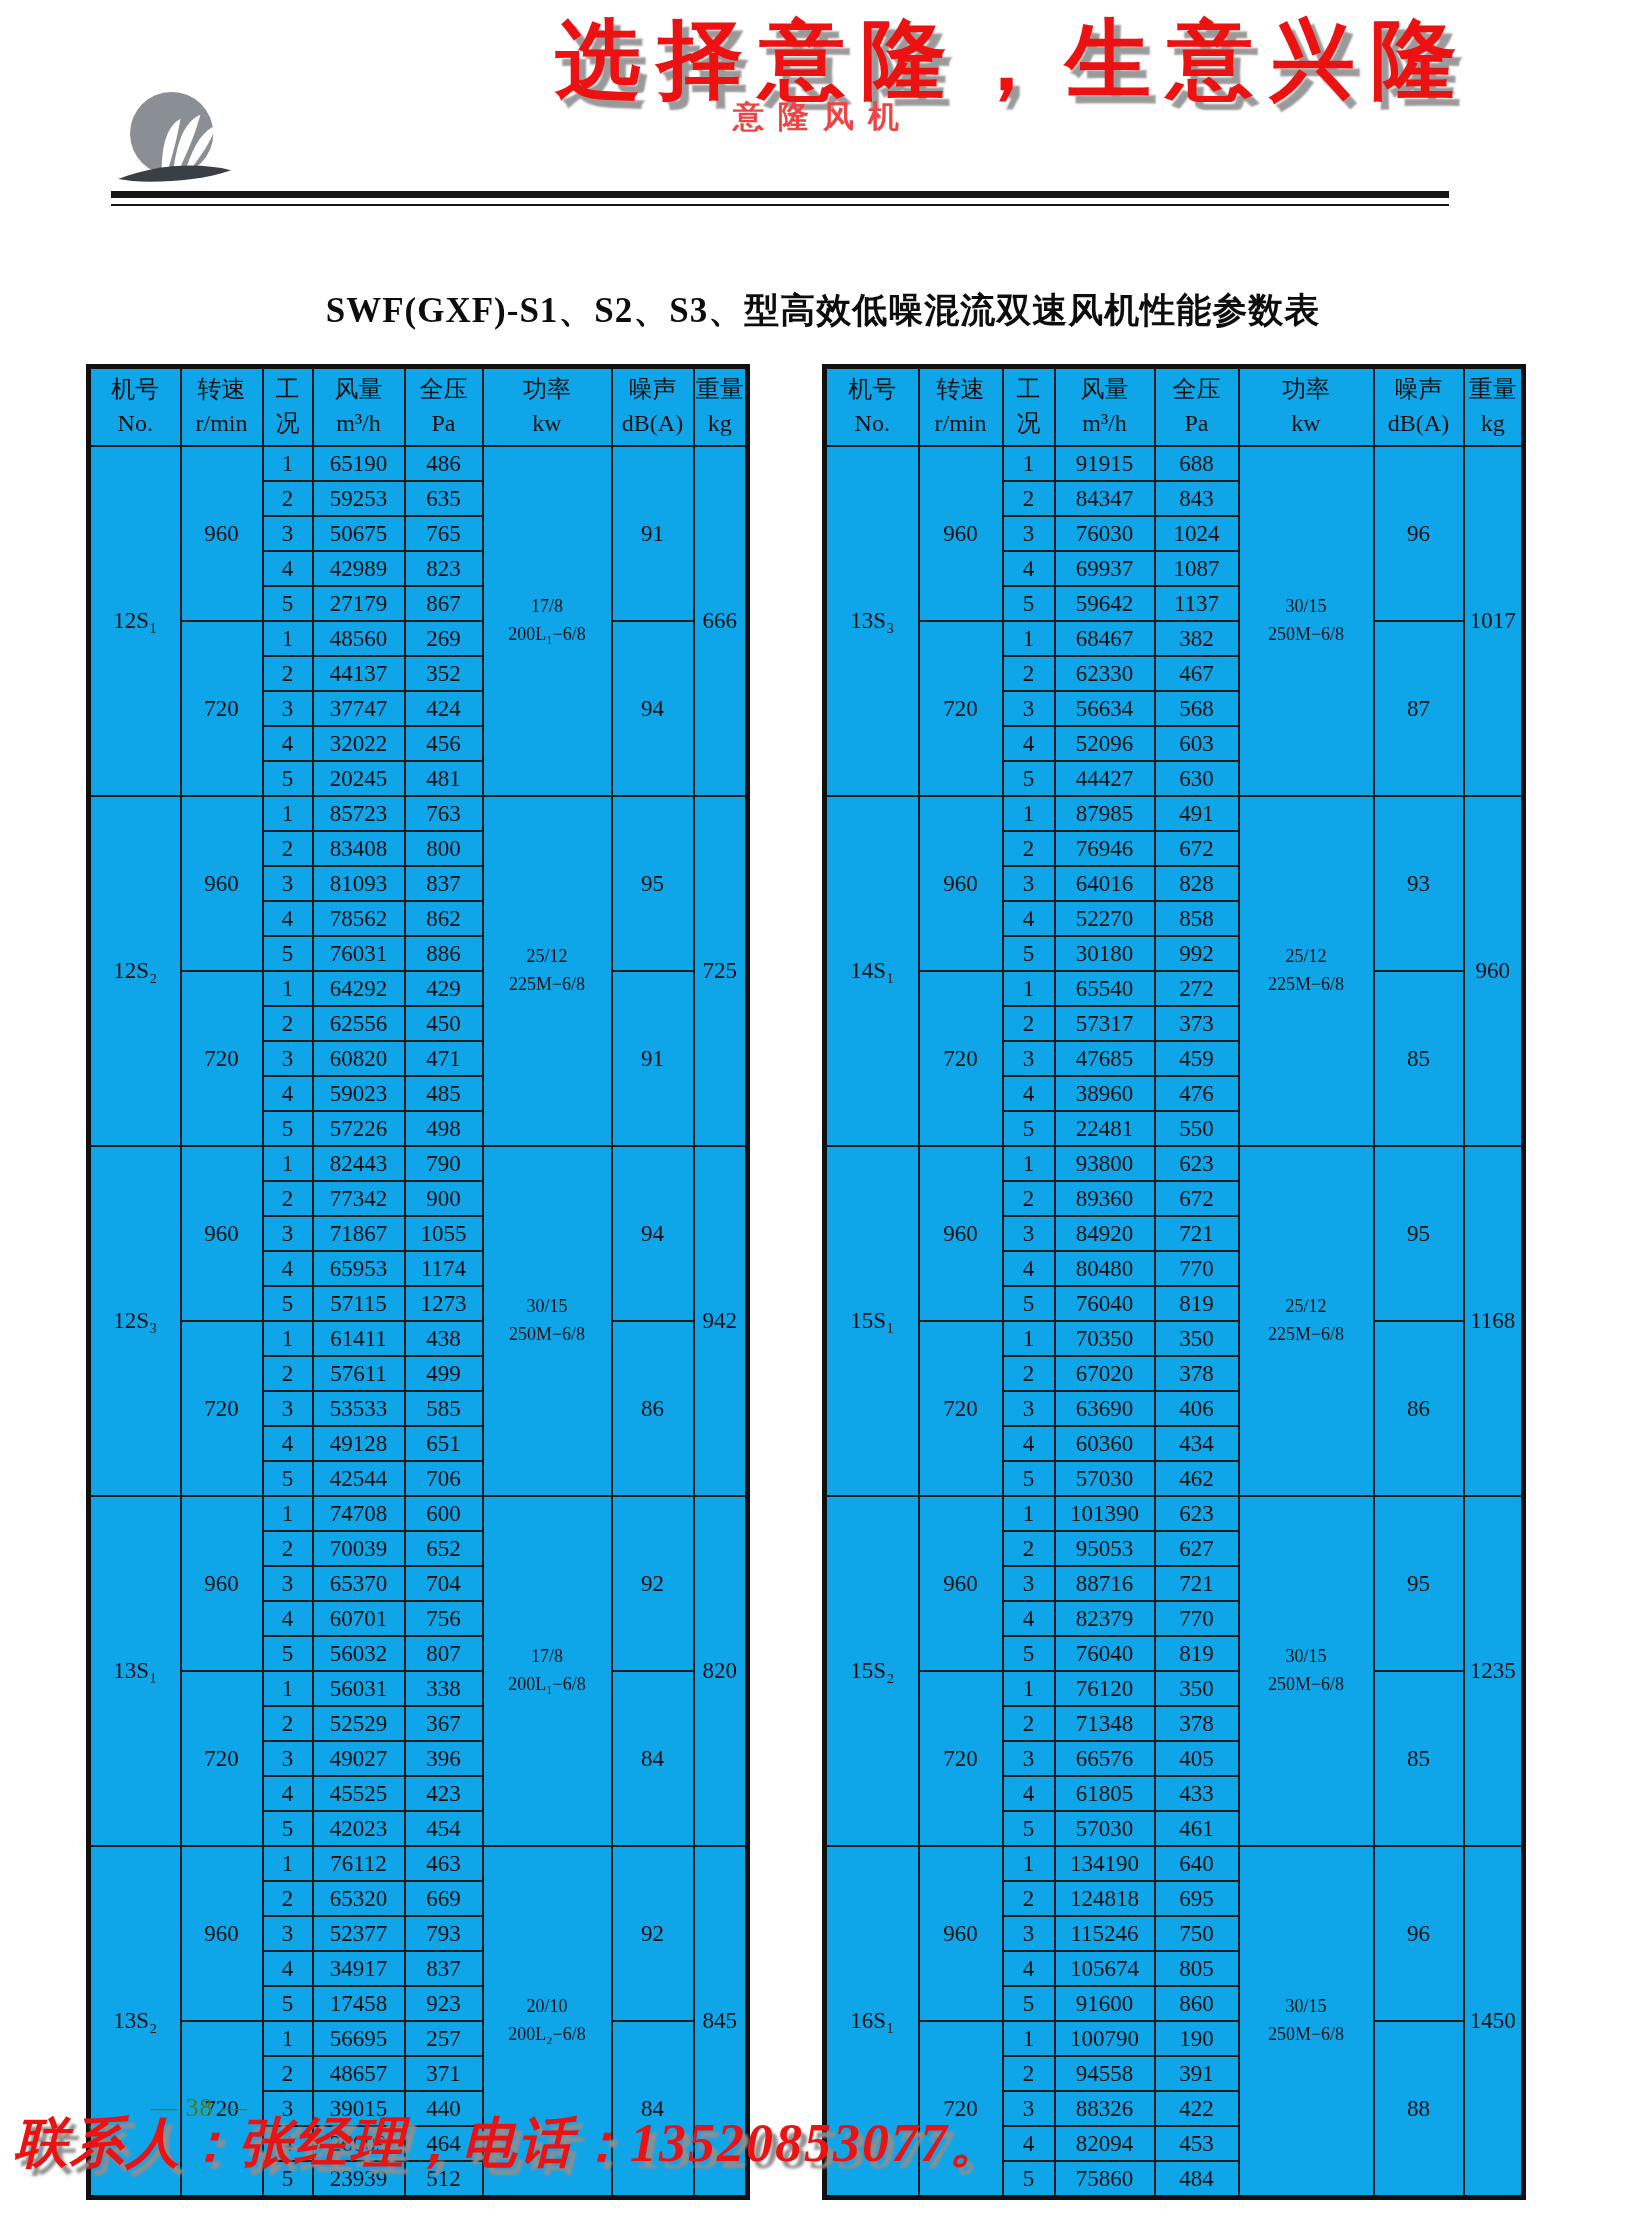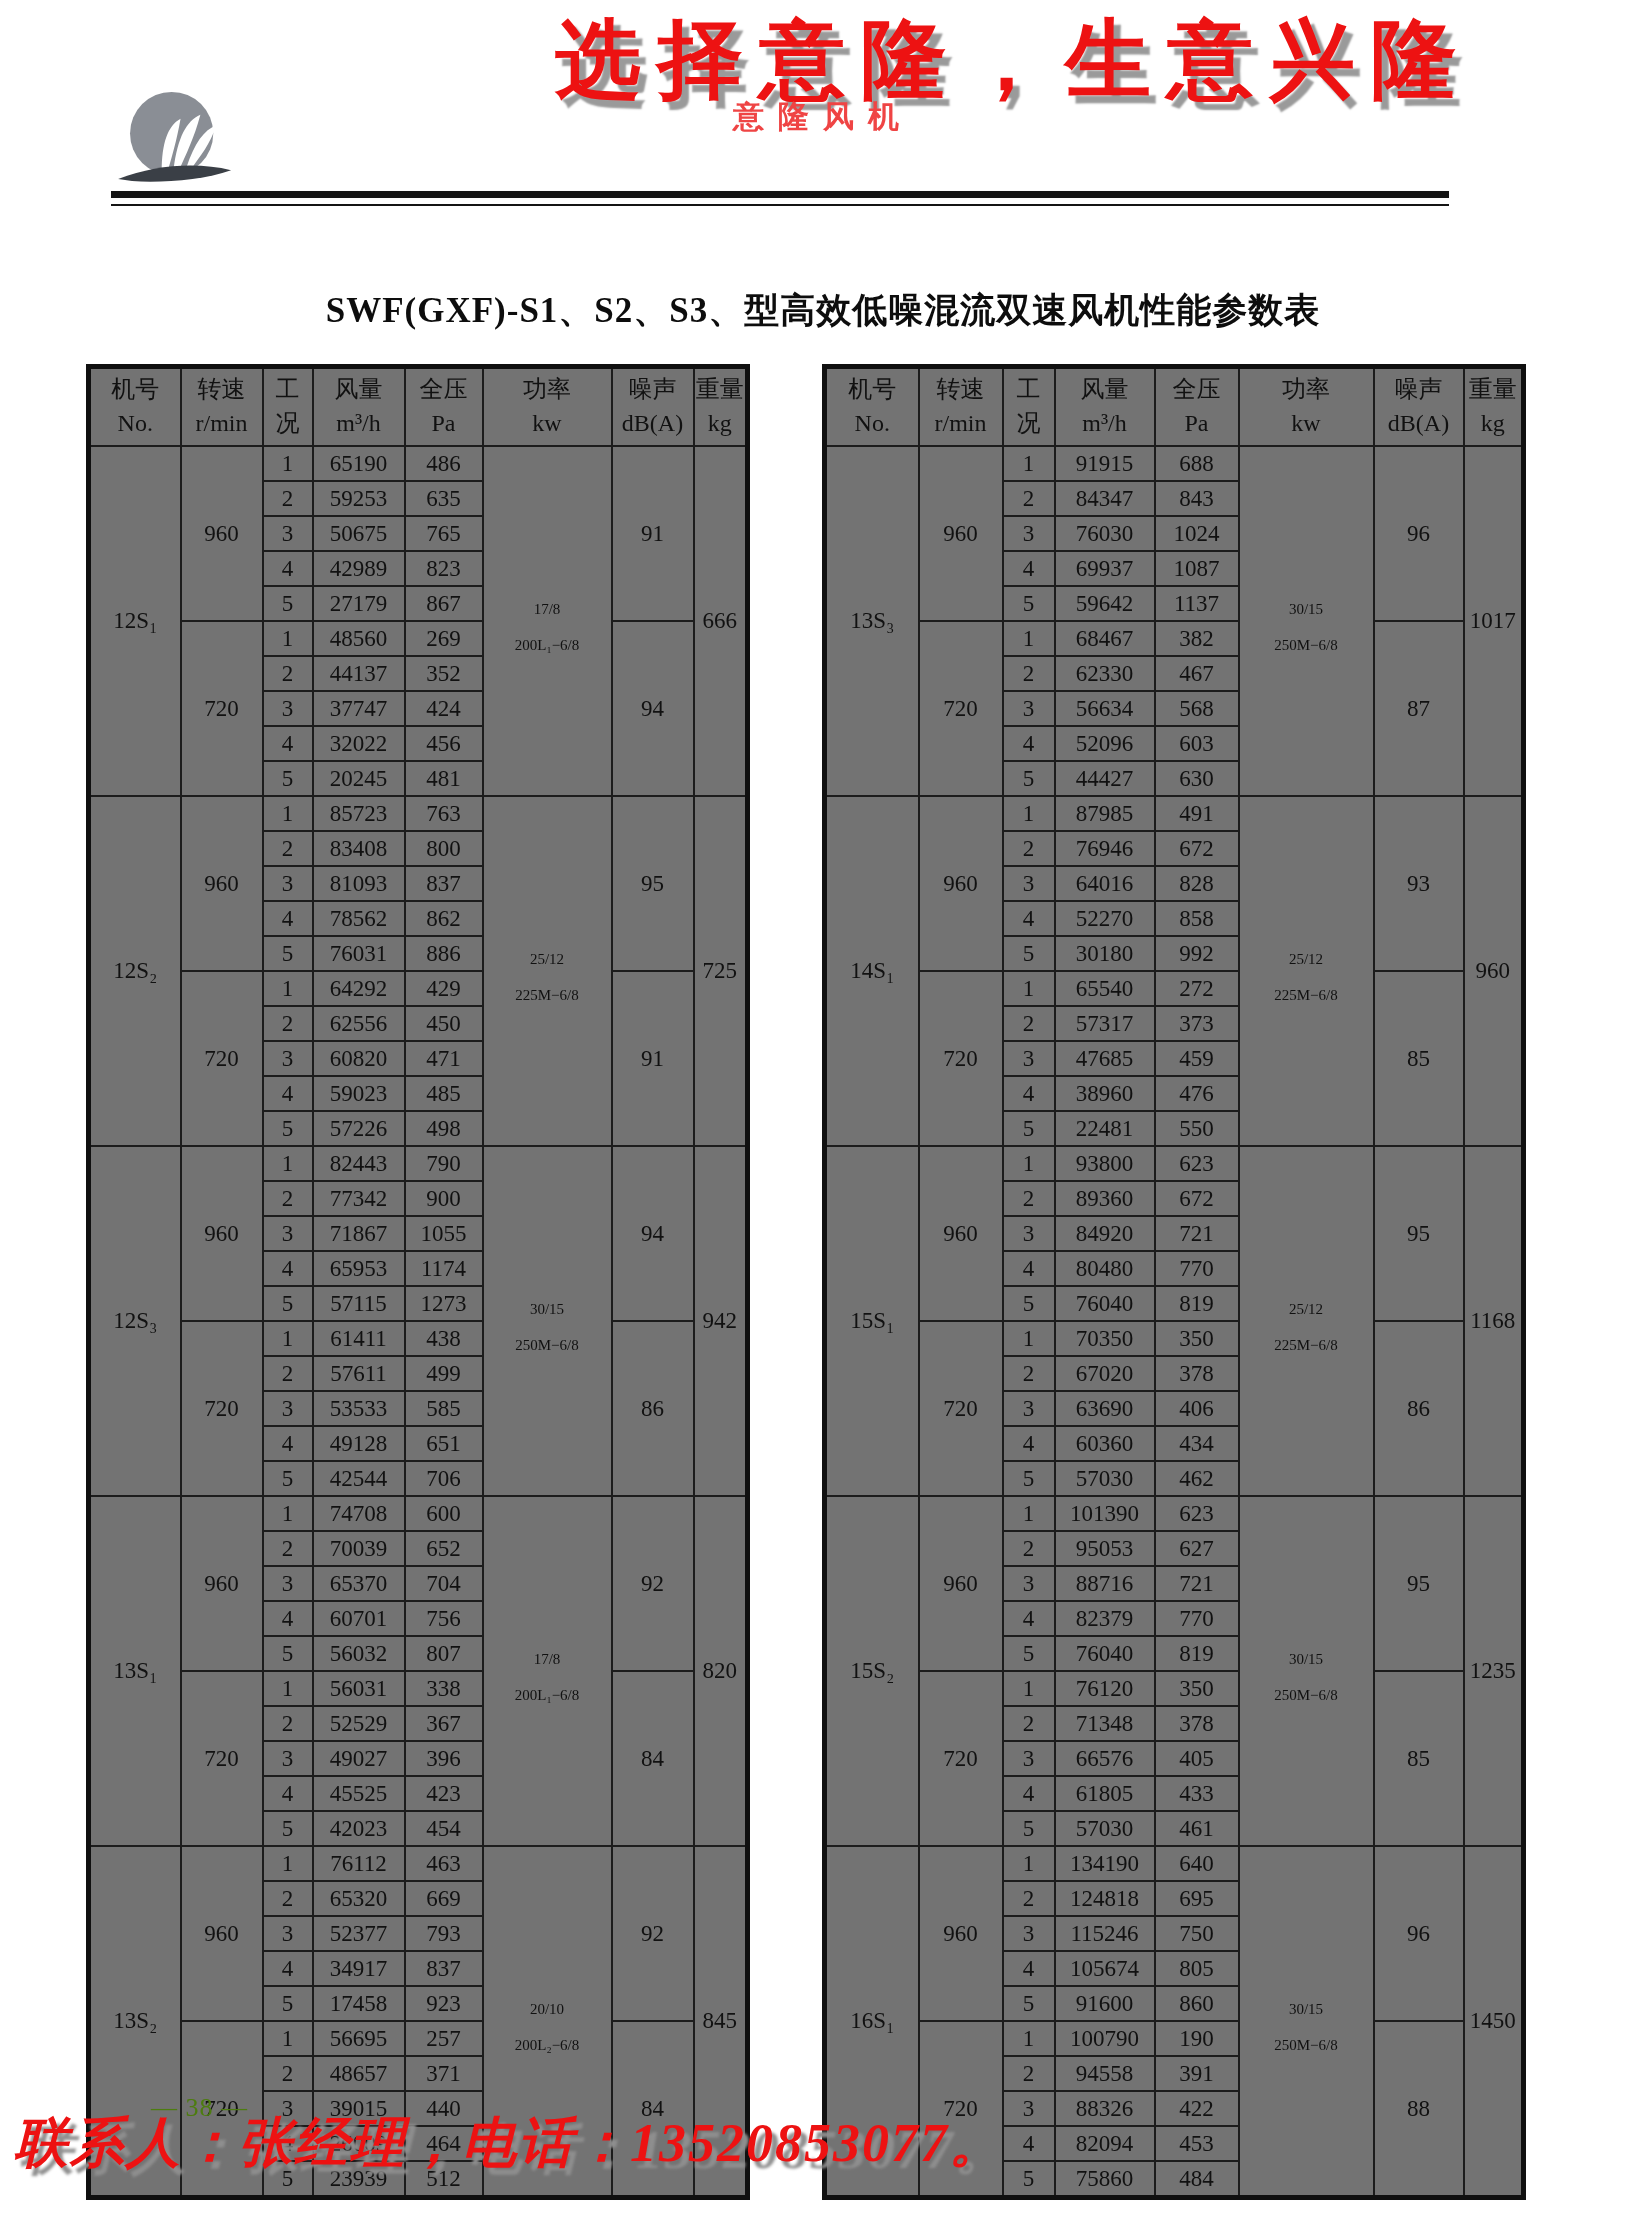--- a/index.html
+++ b/index.html
@@ -9,27 +9,27 @@
           font-size:86px;font-weight:900;color:var(--accent,#ed1212);
           letter-spacing:16px;text-shadow:7px 8px 2px #9a9a9a;white-space:nowrap;}
   .logo{position:absolute;left:102px;top:84px;}
   .brand{position:absolute;top:96px;left:0;width:100%;text-align:center;
          font-size:31px;font-weight:bold;letter-spacing:14px;color:#ef4444;}
   .rule-thick{position:absolute;top:191px;left:111px;width:1338px;height:7px;background:#141414;}
   .rule-thin{position:absolute;top:204px;left:111px;width:1338px;height:2px;background:#141414;}
   .doc-title{position:absolute;top:287px;left:0;width:100%;text-align:center;
              font-size:35px;font-weight:bold;letter-spacing:1px;color:#0d0d0d;}
   .tables-wrap{position:absolute;top:364px;left:86px;display:flex;gap:72px;}
-  table.spec{border-collapse:collapse;table-layout:fixed;border:5px solid #101010;background:#737373;}
+  table.spec{border-collapse:collapse;table-layout:fixed;border:5px solid #101010;background:#0ea5e9;}
   table.spec th,table.spec td{border:2px solid #1c1c1c;text-align:center;vertical-align:middle;
              padding:0;font-weight:normal;overflow:hidden;}
   table.spec th{height:76px;font-size:24px;line-height:1.4;font-weight:normal;}
   table.spec tbody td{height:33px;font-size:23px;}
   td.model{font-size:25px;}
-  td.power div{font-size:15px;line-height:1.55;margin-top:13px;}
+  td.power div{font-size:18px;line-height:1.55;}
   .pagenum{position:absolute;top:2093px;left:151px;font-size:26px;color:#4d7c0f;letter-spacing:1px;z-index:1;}
   .contact{position:absolute;top:2107px;left:14px;width:1622px;z-index:2;
            font-size:54px;font-weight:900;font-style:italic;color:var(--accent,#ed1212);
            letter-spacing:2px;white-space:nowrap;text-shadow:6px 7px 3px #8f8f8f;}
 </style>
 </head>
 <body>
 
 <div class="slogan">选择意隆，生意兴隆</div>
 

